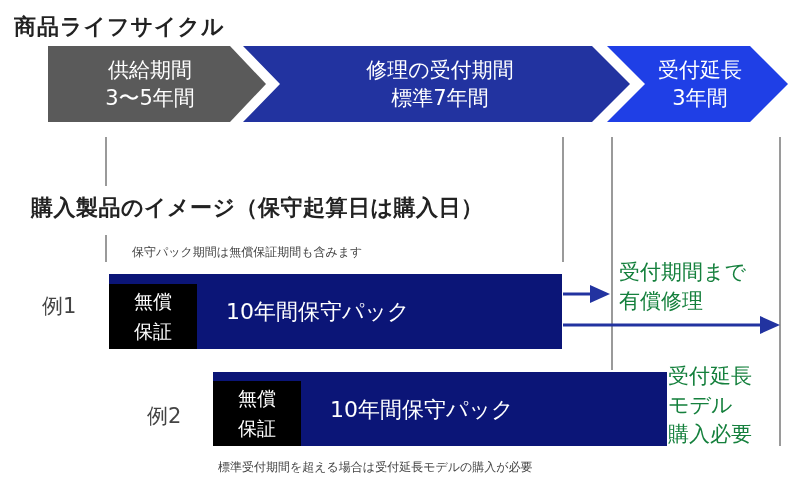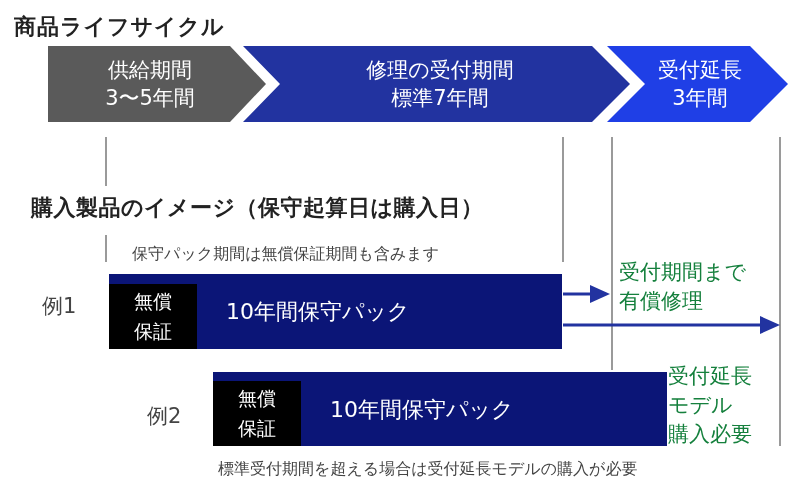--- a/index.html
+++ b/index.html
@@ -9,21 +9,21 @@
   .title { font-weight:bold; color:#222; white-space:nowrap; }
   #title1 { left:14px; top:12px; font-size:22px; letter-spacing:1px; }
   #title2 { left:12px; top:193px; font-size:22px; letter-spacing:0.5px;margin-left:19px; }
   svg.layer { position:absolute; left:0; top:0; }
   .phase-text { position:absolute; color:#ffffff; text-align:center; font-size:21px; line-height:28px; white-space:nowrap; }
   .vline { position:absolute; width:2px; background:#9a9a9a; }
   .bar { position:absolute; background:#0b1577; }
   .warranty { position:absolute; background:#000000; color:#fff; font-size:19px; line-height:30px; text-align:center; padding-top:2px; }
   .bar-label { position:absolute; color:#fff; font-size:22px; white-space:nowrap; }
   .ex-label { position:absolute; font-size:21px; color:#444; white-space:nowrap;text-align:center; }
-  .note { position:absolute; font-size:16px; color:#444; white-space:nowrap; }
+  .note { position:absolute; font-size:12px; color:#444; white-space:nowrap; }
   .side-text { position:absolute; font-size:21px; color:#15803d; line-height:29px; white-space:nowrap; }
 </style>
 </head>
 <body>
 
 <div id="title1" class="abs title">商品ライフサイクル</div>
 
 <svg class="layer" width="799" height="496">
   <polygon points="48,46 230,46 266,84 230,122 48,122" fill="#5a5a5a"></polygon>
   <polygon points="243,46 592,46 630,84 592,122 243,122 280,84" fill="#2233a0"></polygon>

